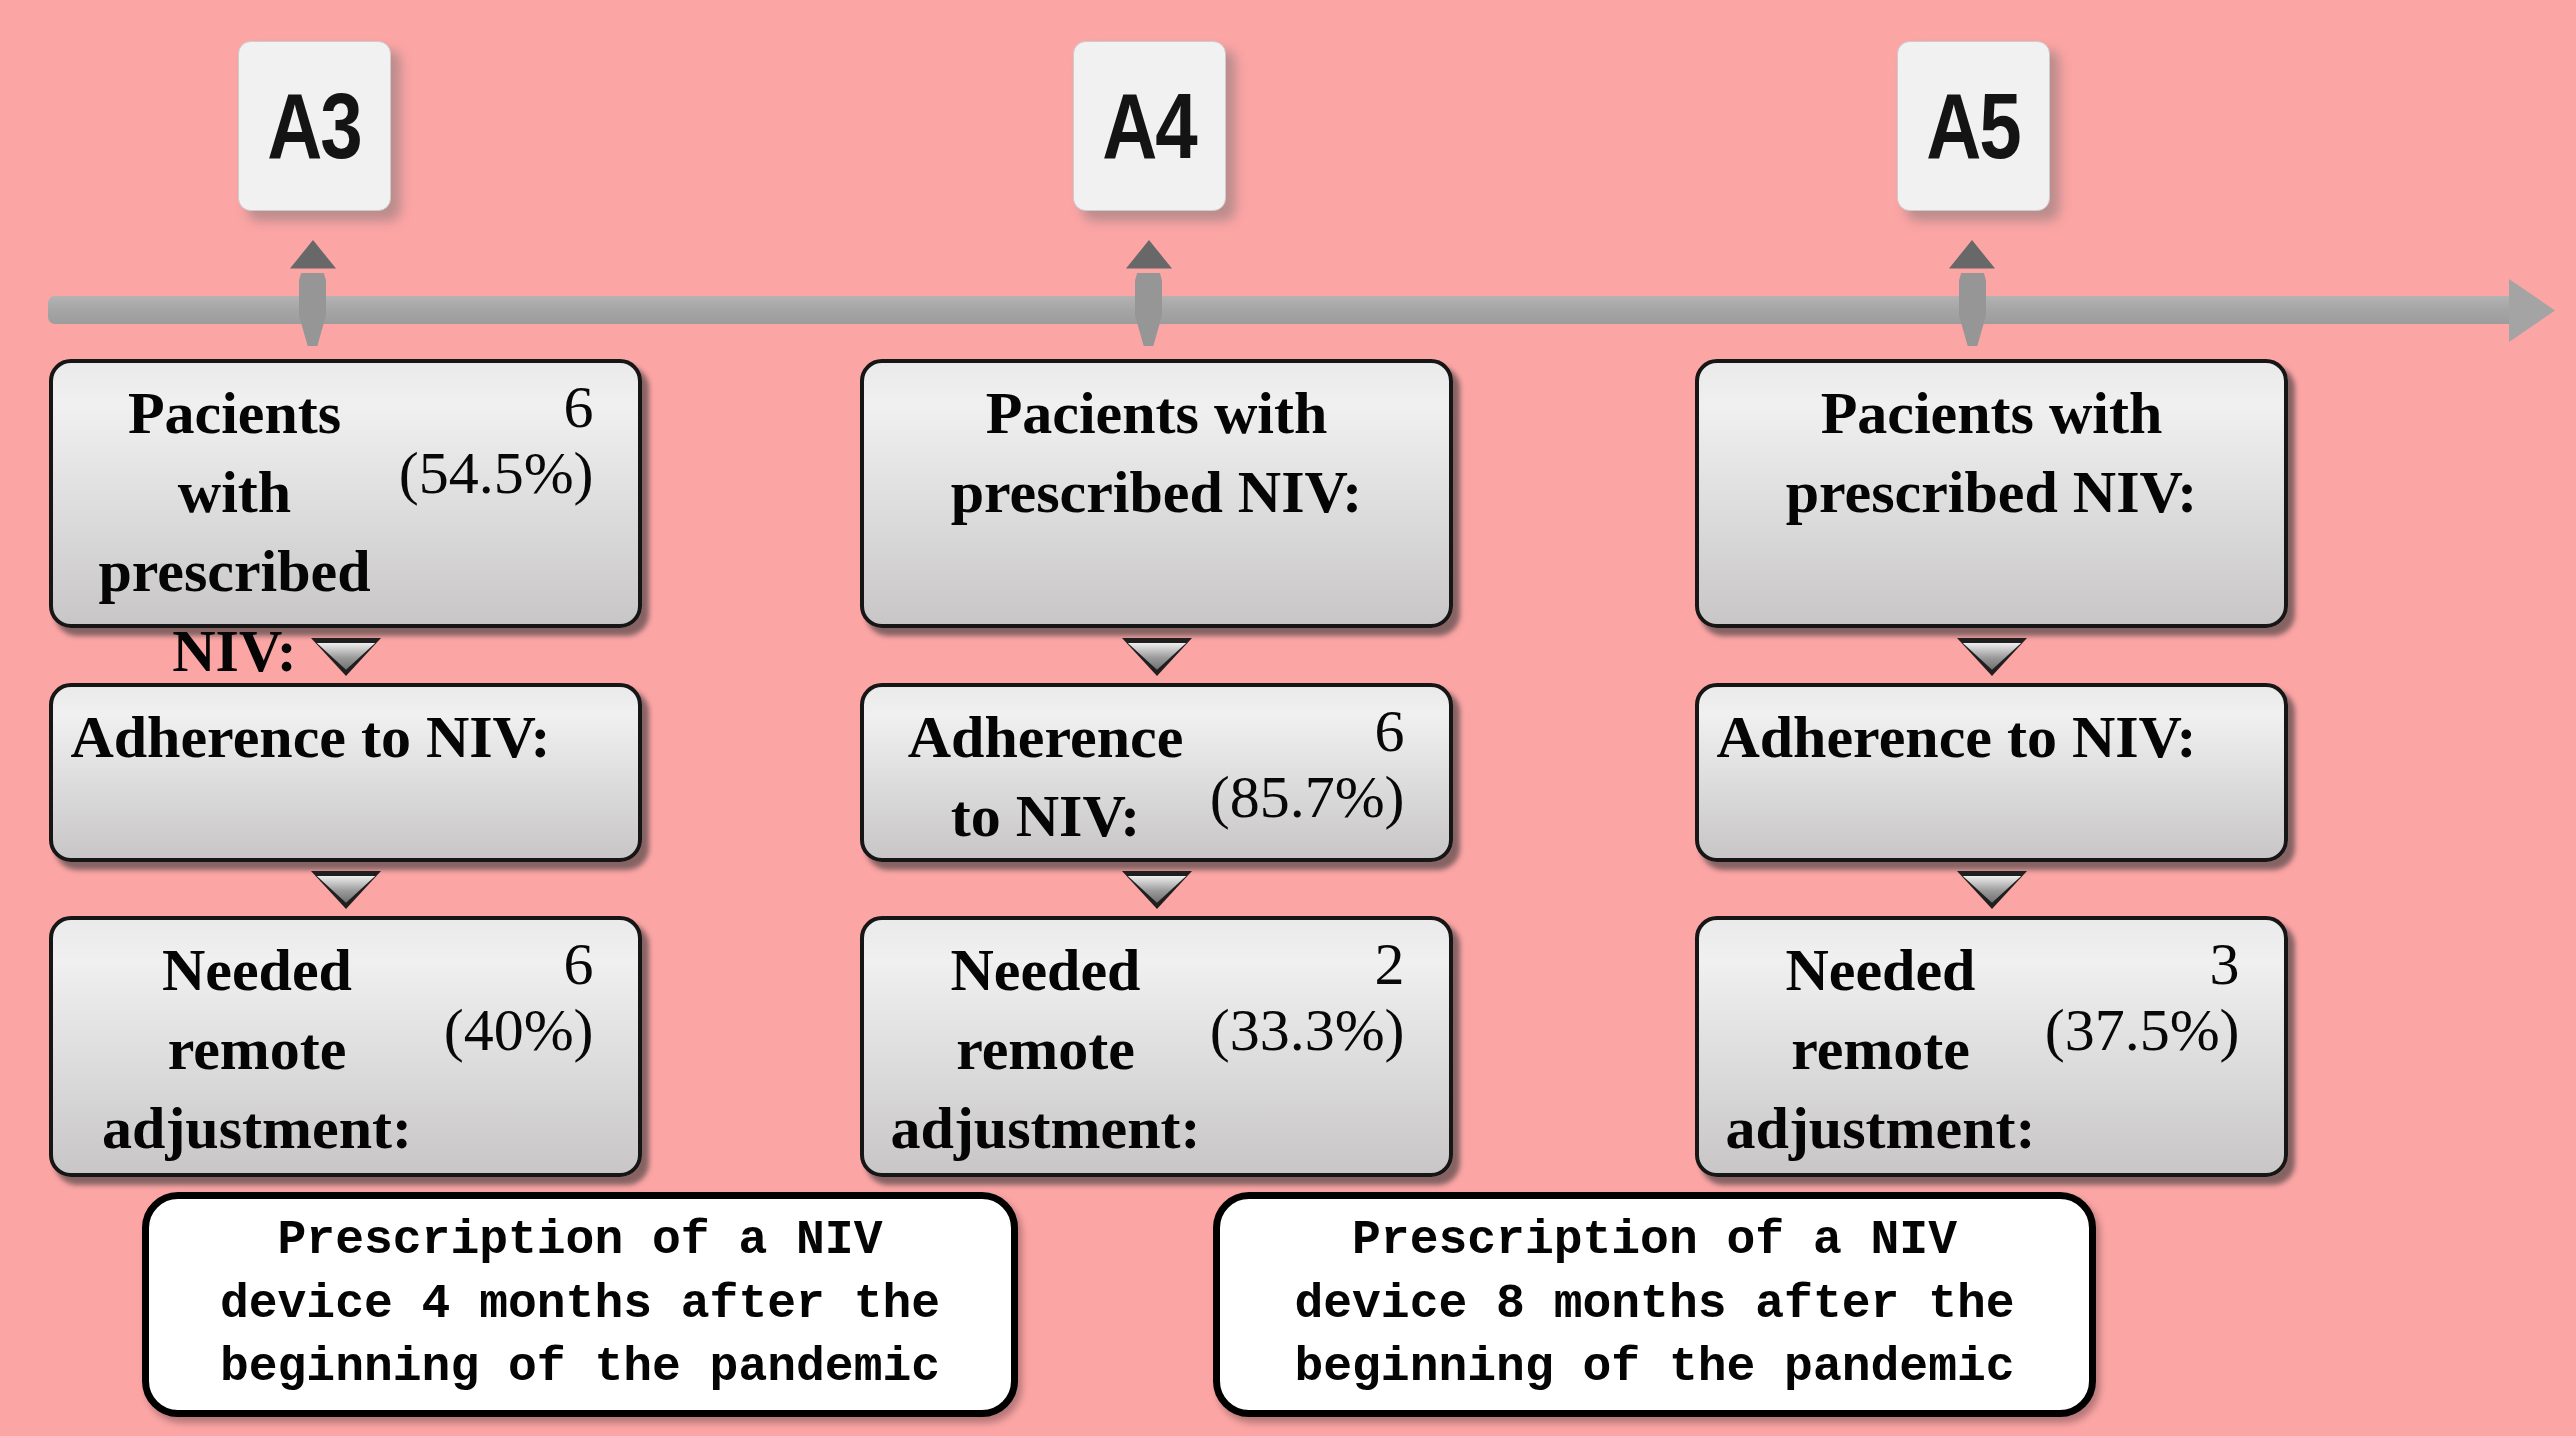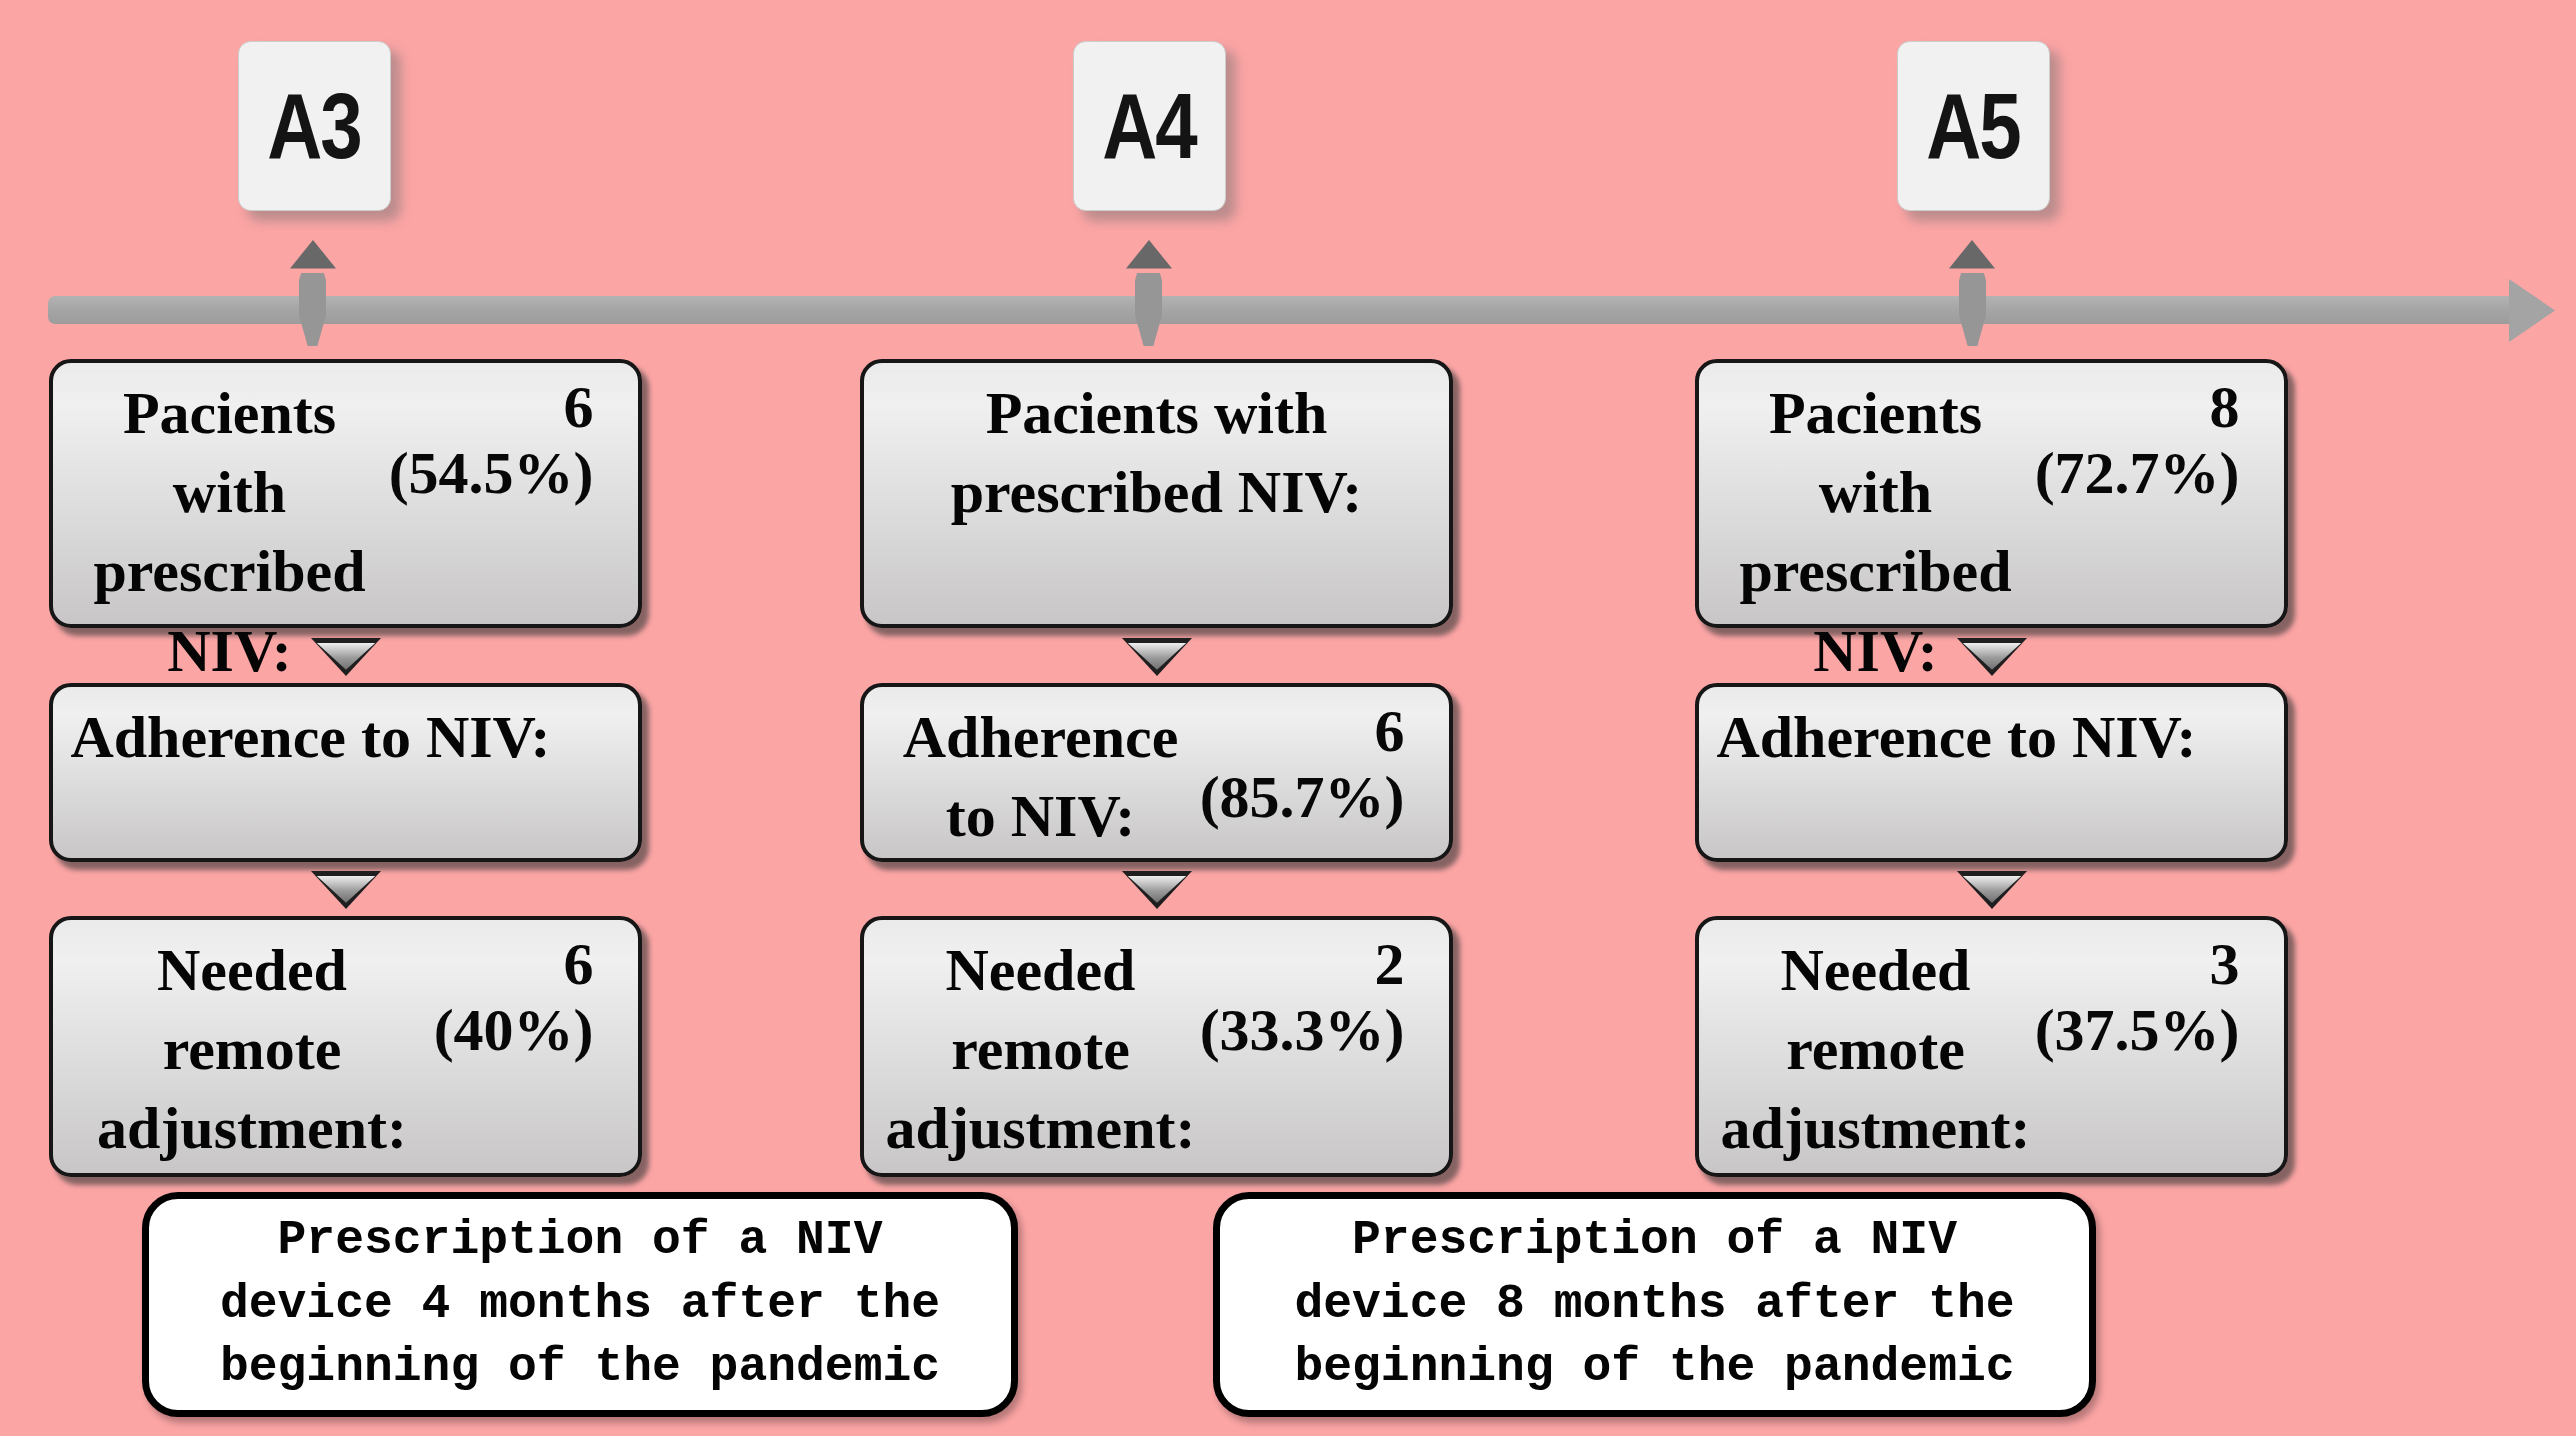--- a/index.html
+++ b/index.html
@@ -82,21 +82,21 @@
   }
   .flow-box-title {
     text-align: center;
     font-weight: bold;
     font-size: 60px;
     line-height: 1.32;
     color: #050505;
   }
   .flow-box-value {
     text-align: right;
-    font-weight: bold;
+    font-weight: normal;
     font-size: 60px;
     line-height: 1.1;
     color: #080808;
     padding-right: 27px;
   }
 
   
   .down-arrow {
     position: absolute;
     width: 70px; height: 38px;
@@ -198,21 +198,20 @@
   <div class="down-arrow" style="left:1122px; top:871px;">
     <div class="down-arrow-fill"></div>
   </div>
   <div class="flow-box" style="left:860px; top:916px; height:261px;">
     <div class="flow-box-title">Needed remote adjustment:</div>
     <div class="flow-box-value">2 (33.3%)</div>
   </div>
 
   <div class="flow-box" style="left:1695px; top:359px; height:269px;">
     <div class="flow-box-title">Pacients with prescribed NIV:</div>
-    <div class="flow-box-value">8 (72.7%)</div>
   </div>
   <div class="down-arrow" style="left:1957px; top:638px;">
     <div class="down-arrow-fill"></div>
   </div>
   <div class="flow-box" style="left:1695px; top:683px; height:179px;">
     <div class="flow-box-title">Adherence to NIV:</div>
   </div>
   <div class="down-arrow" style="left:1957px; top:871px;">
     <div class="down-arrow-fill"></div>
   </div>

